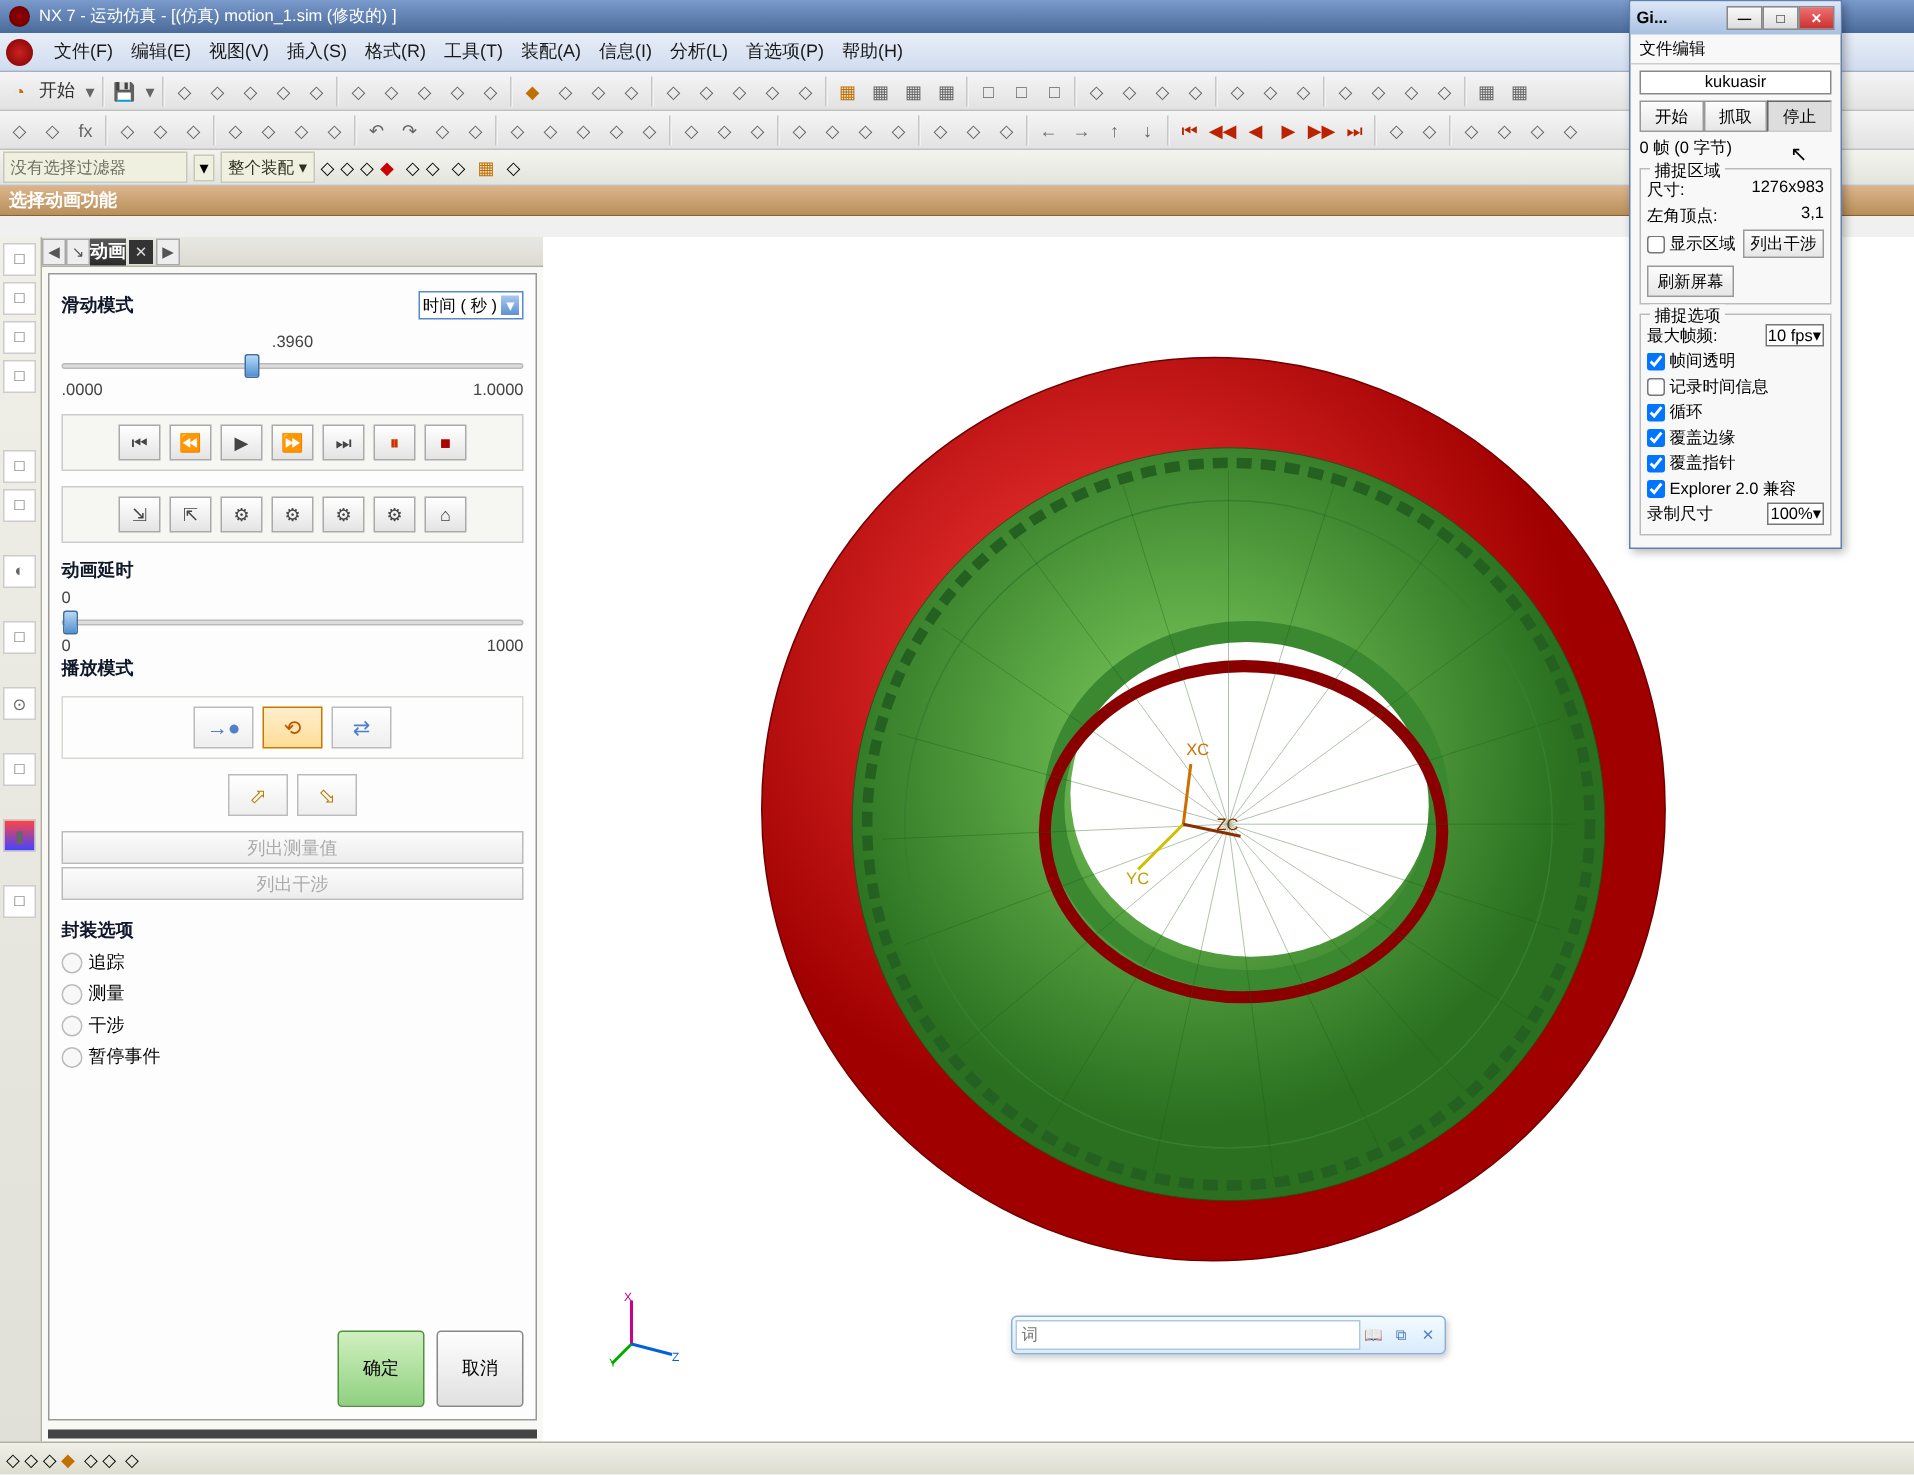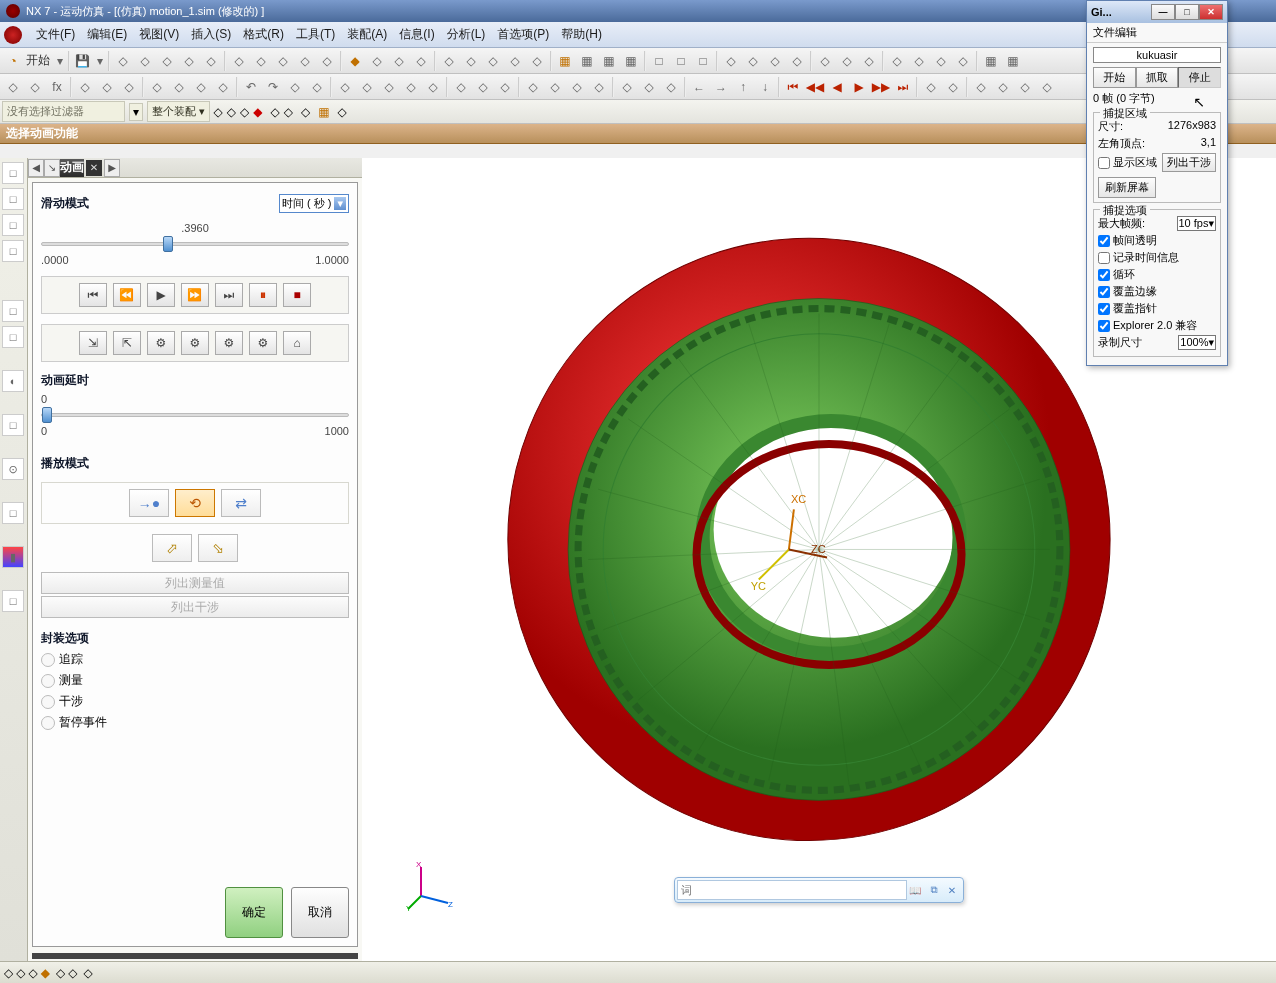--- a/index.html
+++ b/index.html
@@ -339,21 +339,21 @@
       <div class="grp-label">动画延时</div>
       <div style="font-size:11px; color:#444;">0</div>
       <div class="slider-track">
         <div class="slider-thumb" style="left:0%;"></div>
       </div>
       <div class="slider-ends">
         <span>0</span>
         <span>1000</span>
       </div>
 
-      <div class="grp-label" style="margin-top:18px;">播放模式</div>
+      <div class="grp-label" style="margin-top:0;">播放模式</div>
       <div class="mode-box">
         <span class="mbtn">→●</span>
         <span class="mbtn selected">⟲</span>
         <span class="mbtn">⇄</span>
       </div>
       <div class="mode-box" style="border:none; padding:0;">
         <span class="mbtn" style="color:#b08000;">⬀</span>
         <span class="mbtn" style="color:#b08000;">⬂</span>
       </div>
 

